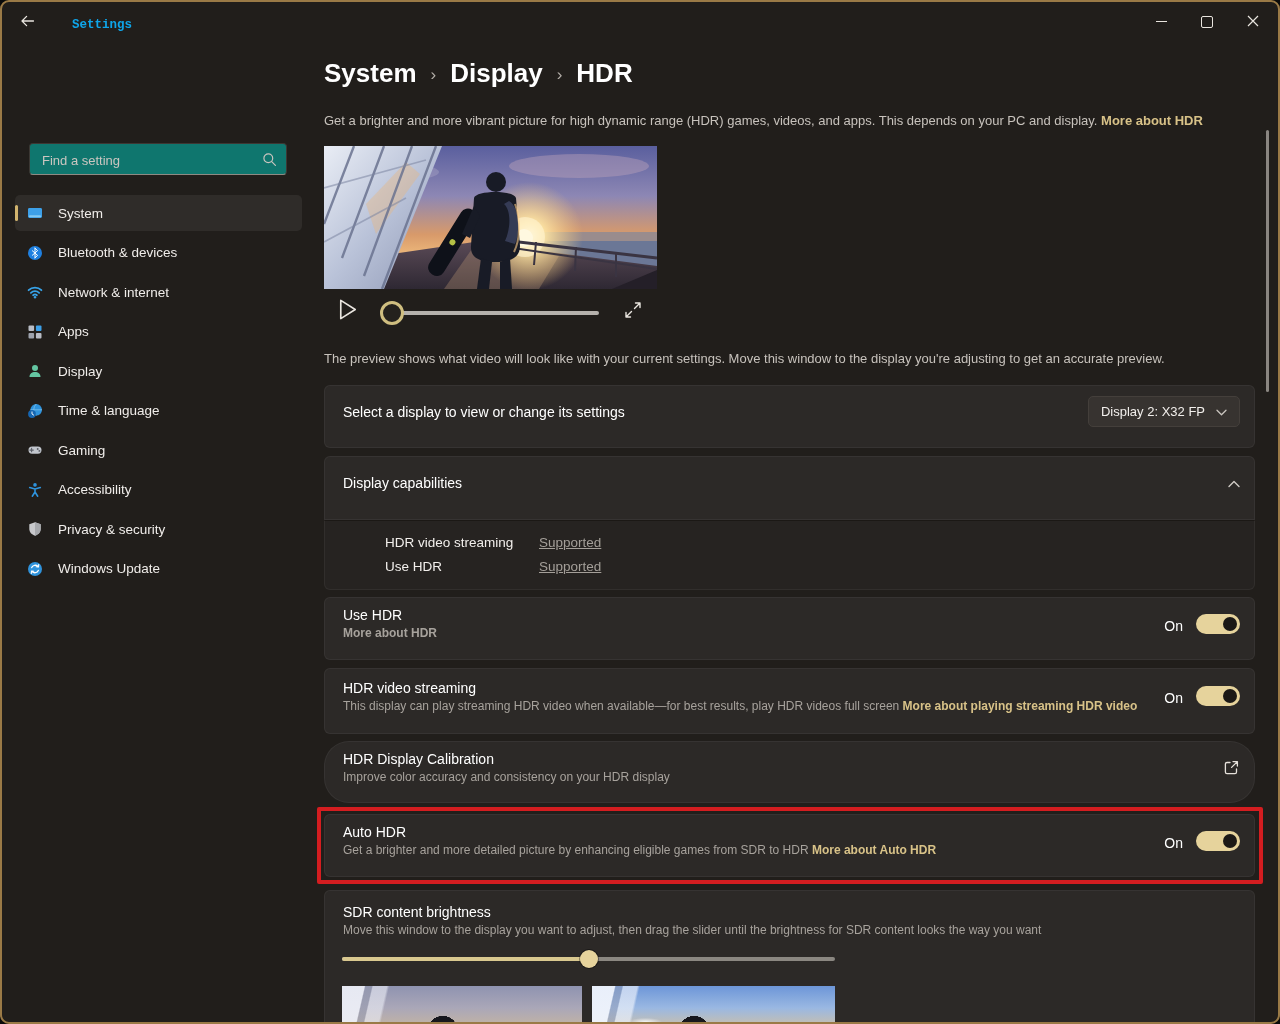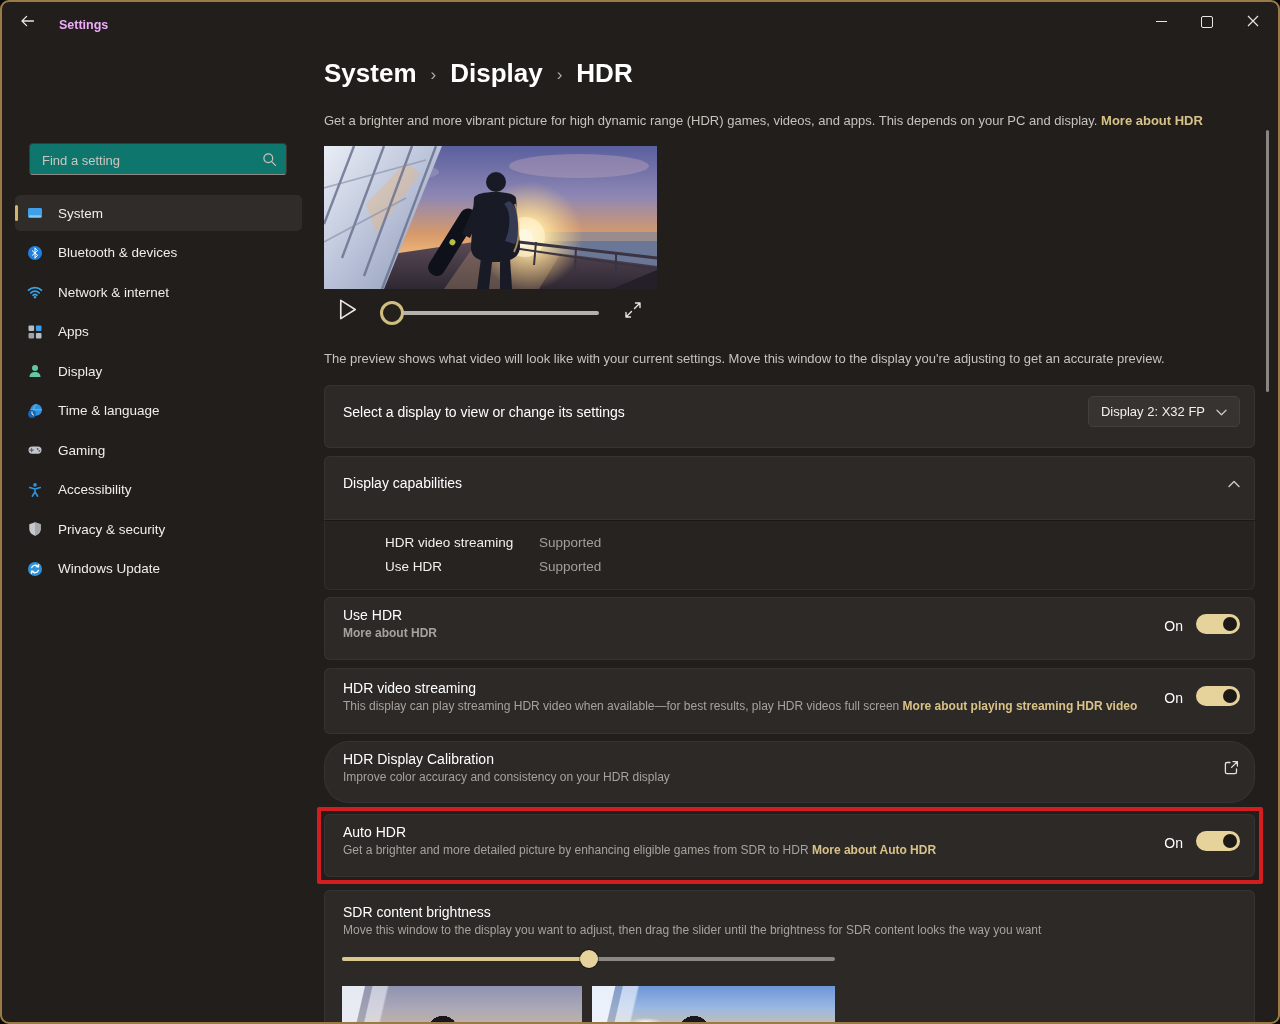--- a/index.html
+++ b/index.html
@@ -4,21 +4,21 @@
 <style>
   html,body{margin:0;padding:0;background:#0a0a0a;}
   .frame{
     position:relative;width:1280px;height:1024px;box-sizing:border-box;
     background:#211e1b;border:2px solid #9a7a46;border-radius:9px;overflow:hidden;
     font-family:"Liberation Sans","DejaVu Sans",sans-serif;color:#fff;
   }
   
   .titlebar{position:absolute;top:0;left:0;right:0;height:40px;}
   .back-btn{position:absolute;left:14px;top:11px;width:22px;height:20px;display:flex;align-items:center;justify-content:center;cursor:pointer;}
-  .tb-title{position:absolute;left:57px;top:16px;font-size:12.5px;font-weight:700;color:#f0abfc;}
+  .tb-title{position:absolute;left:70px;top:16px;font-size:12.5px;font-weight:700;color:#0ea5e9;font-family:Liberation Mono, monospace;}
   .win-controls{position:absolute;right:2px;top:1px;display:flex;}
   .win-btn{width:46px;height:37px;display:flex;align-items:center;justify-content:center;}
   .g-min{width:11px;height:1.4px;background:#e9e5df;}
   .g-max{width:10px;height:10px;border:1.2px solid #e9e5df;border-radius:2px;}
   
   .search{position:absolute;left:27px;top:141px;width:258px;height:32px;box-sizing:border-box;
     background:#0f766e;border:1px solid #3c3834;border-bottom:1px solid #8f8a83;border-radius:4px;}
   .search input{position:absolute;left:10px;top:0;width:210px;height:100%;background:transparent;border:none;outline:none;
     color:#e8e4de;font-size:13px;font-family:inherit;}
   .search input::placeholder{color:#cbc6c0;}
@@ -50,21 +50,21 @@
   .state-label{font-size:14px;color:#fff;}
   .toggle{width:44px;height:20px;border-radius:10px;background:#e6d39c;position:relative;cursor:pointer;flex:0 0 44px;}
   .toggle::after{content:"";position:absolute;right:3px;top:3px;width:14px;height:14px;border-radius:50%;background:#1c1916;}
   #card-select{top:383px;height:63px;}
   .dropdown{display:flex;align-items:center;gap:11px;background:#373330;border:1px solid #443f3b;border-radius:5px;padding:7px 12px;font-size:13px;color:#f2efec;cursor:pointer;}
   #caps-head{top:454px;height:64px;border-radius:6px 6px 0 0;cursor:pointer;gap:43px;}
   #caps-body{top:518px;height:70px;background:#262321;border-top:1px solid #1b1815;border-radius:0 0 6px 6px;
     display:flex;flex-direction:column;justify-content:center;gap:4px;padding-left:60px;}
   .cap-row{display:flex;font-size:13.5px;line-height:20px;}
   .cap-label{width:154px;color:#f2efec;}
-  .cap-value{color:#a49f99;}
+  .cap-value{color:#a49f99;text-decoration:underline;}
   #card-usehdr{top:595px;height:63px;}
   #card-stream{top:666px;height:66px;}
   #card-calib{top:739px;height:62px;border-radius:25px;}
   #card-autohdr{top:812px;height:63px;}
   .iconbtn{cursor:pointer;display:flex;}
   
   .annot-text{position:absolute;left:722px;top:752px;font-size:29px;font-weight:700;color:#de1f1f;z-index:6;white-space:nowrap;}
   .annot-box{position:absolute;left:315px;top:805px;width:946px;height:77px;box-sizing:border-box;border:4px solid #d41d20;border-radius:2px;z-index:5;pointer-events:none;}
   
   #card-sdr{top:888px;height:140px;border-radius:6px 6px 0 0;padding:13px 18px;}

